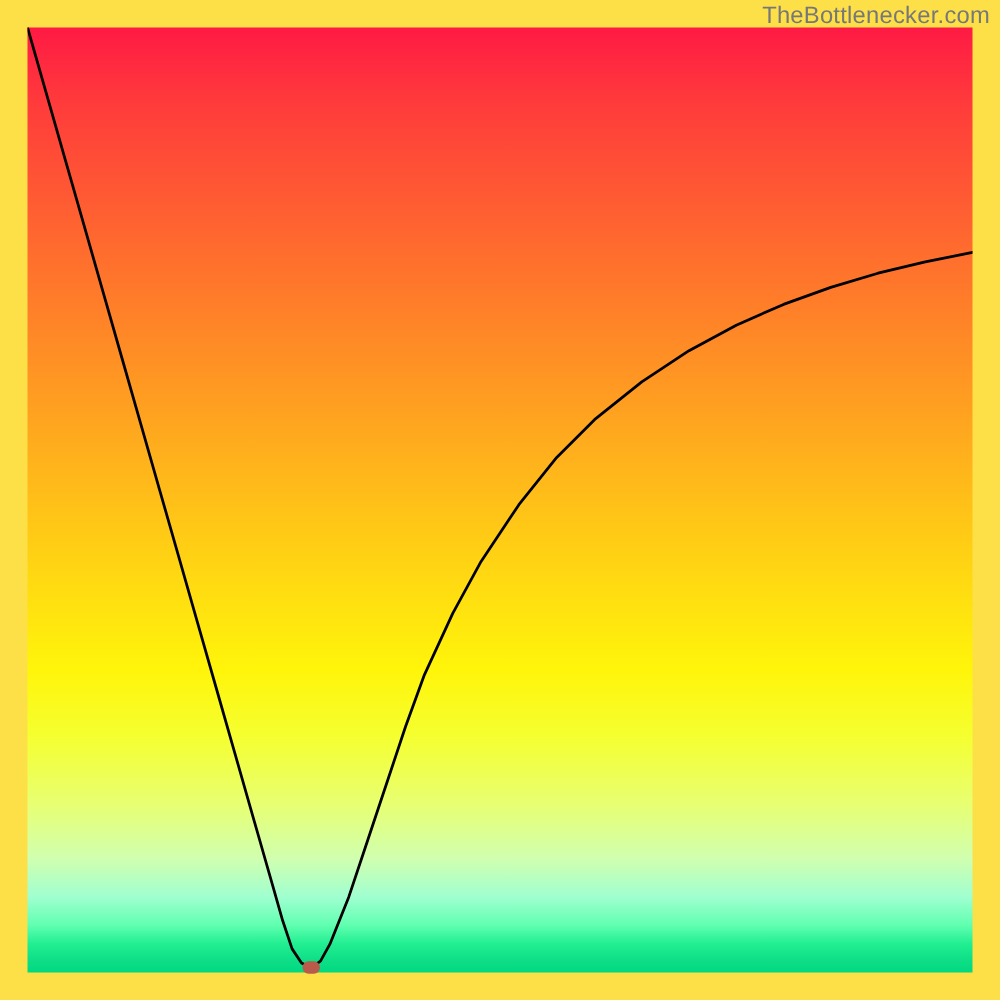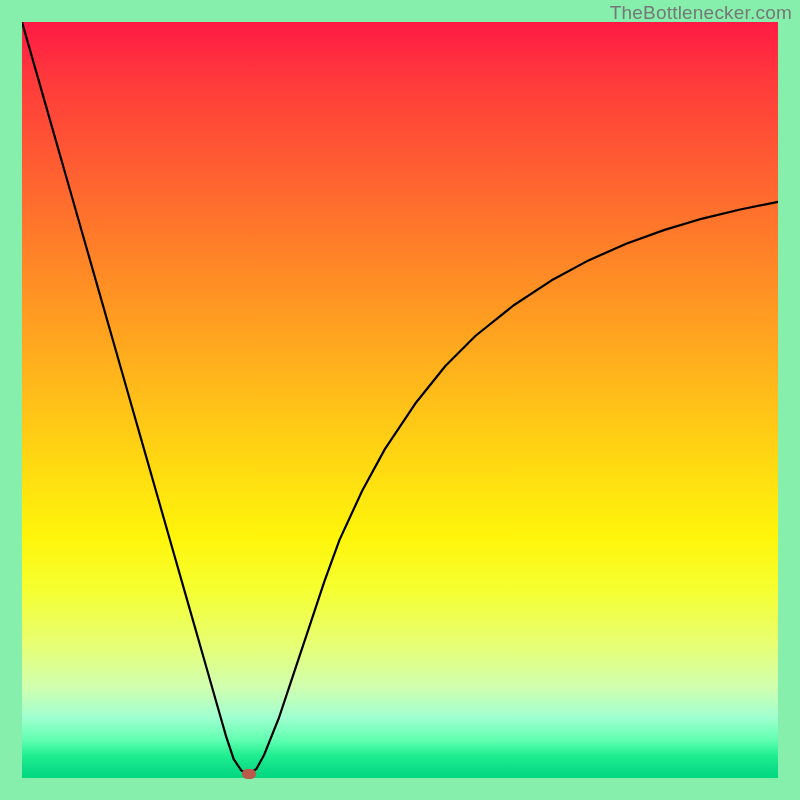--- a/index.html
+++ b/index.html
@@ -7,21 +7,21 @@
     padding: 0;
     background: #000;
     width: 800px;
     height: 800px;
     overflow: hidden;
   }
   .container {
     position: relative;
     width: 800px;
     height: 800px;
-    background: #86efac;
+    background: #fde047;
   }
   .plot-area {
     position: absolute;
     left: 22px;
     top: 22px;
     width: 756px;
     height: 756px;
     background: linear-gradient(to bottom,
       #ff1a44 0%,
       #ff3b3b 8%,

